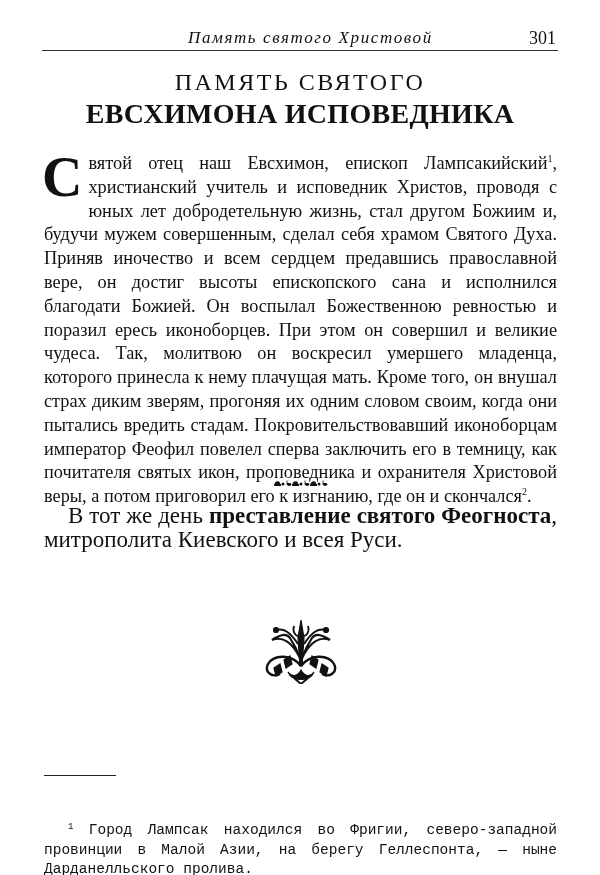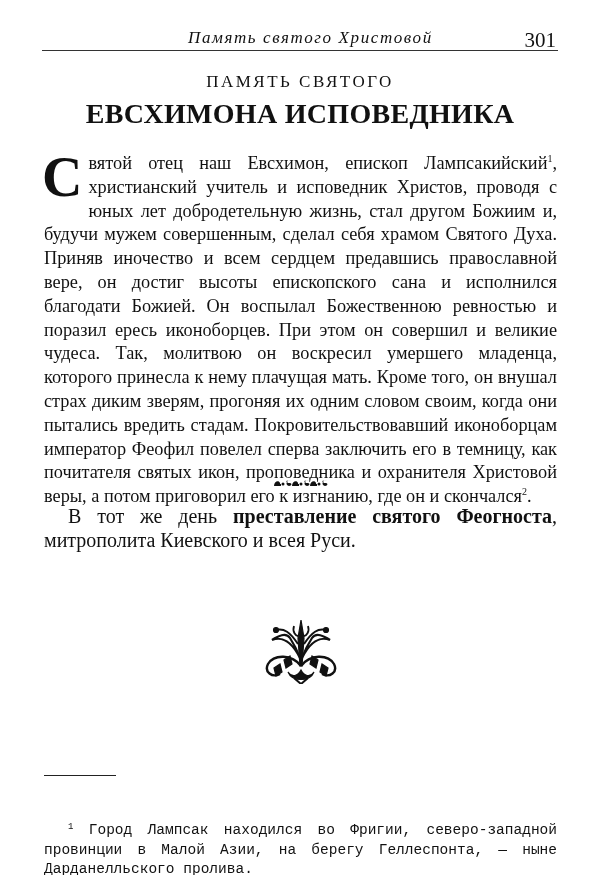--- a/index.html
+++ b/index.html
@@ -2,31 +2,31 @@
 <html><head>
 <meta charset="utf-8">
 <style>
   html, body { margin: 0; padding: 0; background: #ffffff; }
   body { width: 600px; height: 875px; position: relative; overflow: hidden;
          font-family: "Liberation Serif", "DejaVu Serif", serif; color: #111; }
   .running-head { position: absolute; left: 42px; top: 26px; width: 516px; height: 24px;
                   border-bottom: 1.5px solid #333; }
   .running-title { position: absolute; left: 146px; top: 2px; font-style: italic; font-size: 17px;
                    letter-spacing: 1.6px; }
-  .page-number { position: absolute; right: 2px; top: 2px; font-size: 21px; }
+  .page-number { position: absolute; right: 2px; top: 2px; font-size: 18px; }
   .title-block { position: absolute; left: 0; top: 68px; width: 600px; text-align: center; }
-  .title-line1 { font-size: 17px; letter-spacing: 2.5px; line-height: 28px; }
+  .title-line1 { font-size: 24px; letter-spacing: 2.5px; line-height: 28px; }
   .title-line2 { font-size: 28px; font-weight: bold; line-height: 36px; letter-spacing: 0.3px; }
   .body-para { position: absolute; left: 44px; top: 152px; width: 513px; font-size: 18.3px;
                line-height: 23.8px; text-align: justify; }
   .dropcap { float: left; font-size: 56px; font-weight: bold; line-height: 44px; height: 46px;
              margin: 3px 6px 0 -2px; }
   sup { font-size: 10px; vertical-align: 7px; line-height: 0; }
   .divider { position: absolute; left: 272px; top: 478px; width: 56px; height: 10px; }
-  .second-para { position: absolute; left: 44px; top: 504px; width: 513px; font-size: 20px;
+  .second-para { position: absolute; left: 44px; top: 504px; width: 513px; font-size: 23px;
                  line-height: 24px; text-align: justify; text-indent: 24px; }
   .second-para b { font-weight: bold; }
   .ornament { position: absolute; left: 264px; top: 618px; width: 74px; height: 66px; }
   .footnote-rule { position: absolute; left: 44px; top: 775px; width: 72px; border-top: 1px solid #222; }
   .footnotes { position: absolute; left: 44px; top: 821px; width: 513px; font-size: 14.5px;
                line-height: 19.5px; font-family: Liberation Mono, monospace; }
   .fn { text-indent: 24px; text-align: justify; }
   .fn sup { font-size: 9px; vertical-align: 5px; }
 </style>
 </head>

